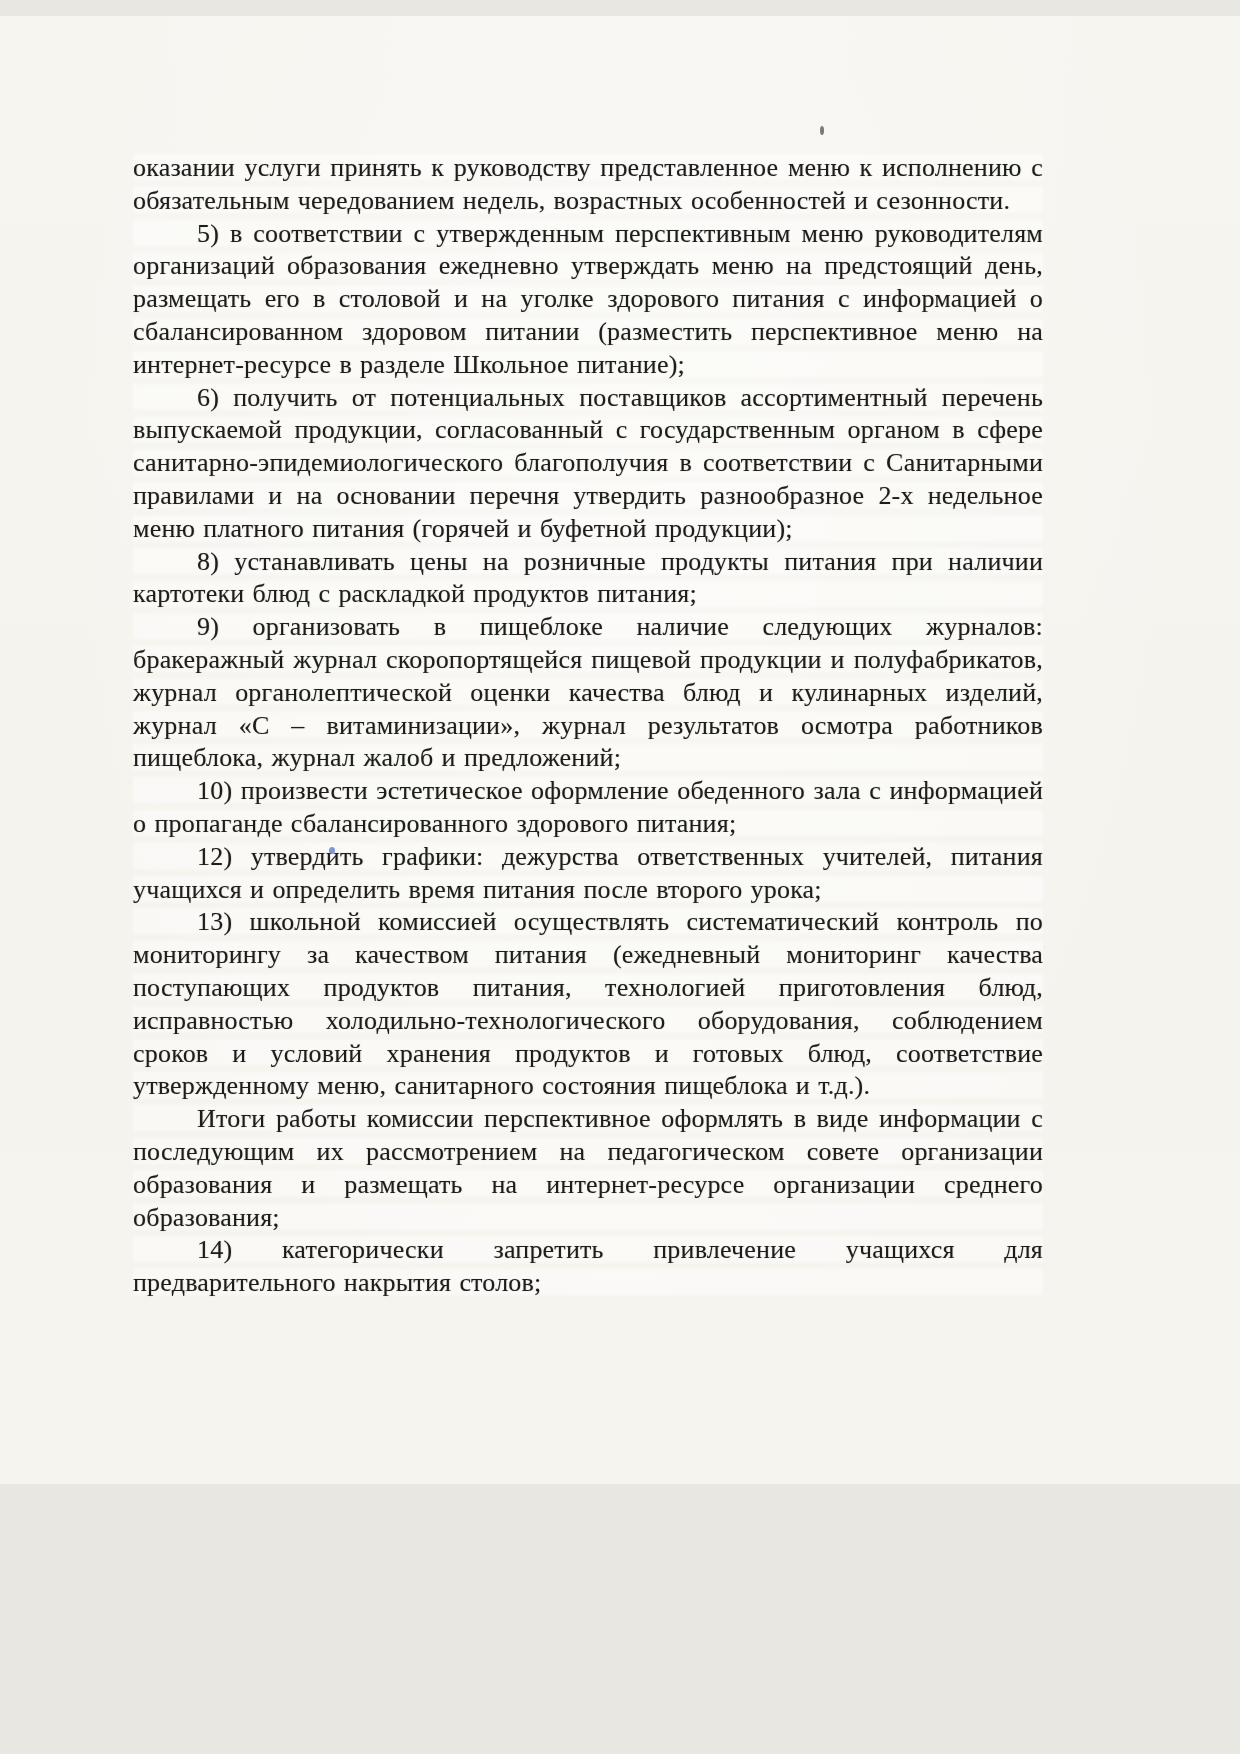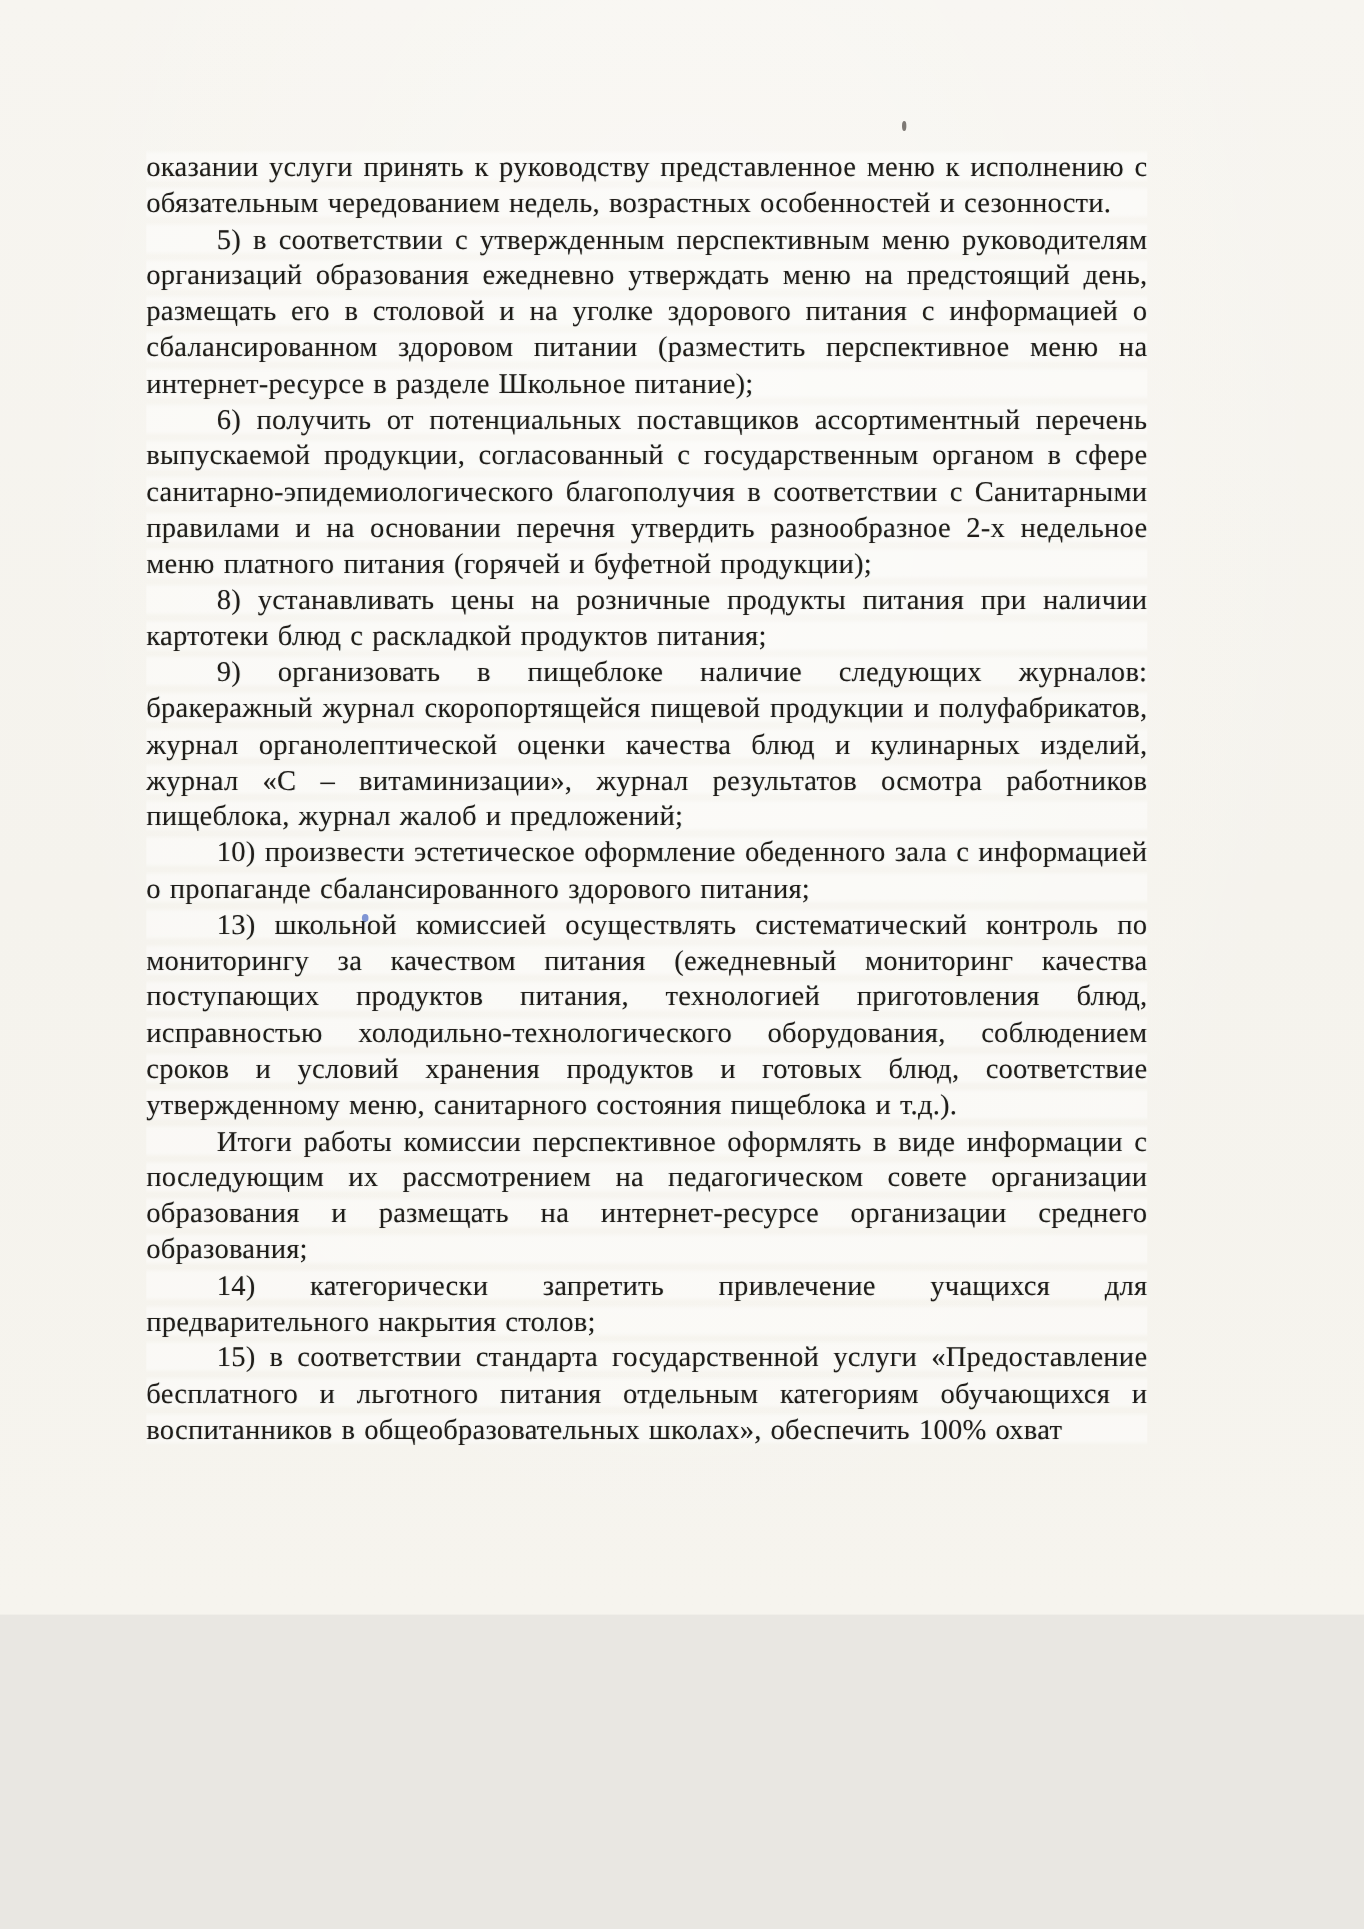--- a/index.html
+++ b/index.html
@@ -4,21 +4,21 @@
 <style>
   html, body {
     margin: 0;
     padding: 0;
     background: #e9e7e2;
   }
   .page {
     position: relative;
     width: 1240px;
     height: 1468px;
-    margin: 0 auto;
+    margin: 16px auto;
     background:
       radial-gradient(ellipse at 50% 30%, rgba(255,255,255,0.35), rgba(255,255,255,0) 70%),
       linear-gradient(180deg, #f7f5f0 0%, #f5f3ed 55%, #f6f4ee 100%);
     overflow: hidden;
   }
   .content {
     position: absolute;
     left: 133px;
     top: 136px;
     width: 910px;
@@ -56,20 +56,20 @@
 <body>
 
 <div class="page">
   <div class="content">
     <p class="no-indent">оказании услуги принять к руководству представленное меню к исполнению с обязательным чередованием недель, возрастных особенностей и сезонности.</p>
     <p>5) в соответствии с утвержденным перспективным меню руководителям организаций образования ежедневно утверждать меню на предстоящий день, размещать его в столовой и на уголке здорового питания с информацией о сбалансированном здоровом питании (разместить перспективное меню на интернет-ресурсе в разделе Школьное питание);</p>
     <p>6) получить от потенциальных поставщиков ассортиментный перечень выпускаемой продукции, согласованный с государственным органом в сфере санитарно-эпидемиологического благополучия в соответствии с Санитарными правилами и на основании перечня утвердить разнообразное 2-х недельное меню платного питания (горячей и буфетной продукции);</p>
     <p>8) устанавливать цены на розничные продукты питания при наличии картотеки блюд с раскладкой продуктов питания;</p>
     <p>9) организовать в пищеблоке наличие следующих журналов: бракеражный журнал скоропортящейся пищевой продукции и полуфабрикатов, журнал органолептической оценки качества блюд и кулинарных изделий, журнал «С – витаминизации», журнал результатов осмотра работников пищеблока, журнал жалоб и предложений;</p>
     <p>10) произвести эстетическое оформление обеденного зала с информацией о пропаганде сбалансированного здорового питания;</p>
+    <p>12) утвердить графики: дежурства ответственных учителей, питания учащихся и определить время питания после второго урока;</p>
     <p>13) школьной комиссией осуществлять систематический контроль по мониторингу за качеством питания (ежедневный мониторинг качества поступающих продуктов питания, технологией приготовления блюд, исправностью холодильно-технологического оборудования, соблюдением сроков и условий хранения продуктов и готовых блюд, соответствие утвержденному меню, санитарного состояния пищеблока и т.д.).</p>
     <p>Итоги работы комиссии перспективное оформлять в виде информации с последующим их рассмотрением на педагогическом совете организации образования и размещать на интернет-ресурсе организации среднего образования;</p>
     <p>14) категорически запретить привлечение учащихся для предварительного накрытия столов;</p>
-    <p>15) в соответствии стандарта государственной услуги «Предоставление бесплатного и льготного питания отдельным категориям обучающихся и воспитанников в общеобразовательных школах», обеспечить 100% охват</p>
   </div>
 <div class="speck" style="left: 820px; top: 110px; width: 4px; height: 9px; background: rgba(95, 90, 85, 0.8);"></div>
     <div class="speck" style="left: 329px; top: 831px; width: 6px; height: 7px; background: rgba(85, 115, 200, 0.75);"></div>
   </div>
 
 </body></html>

